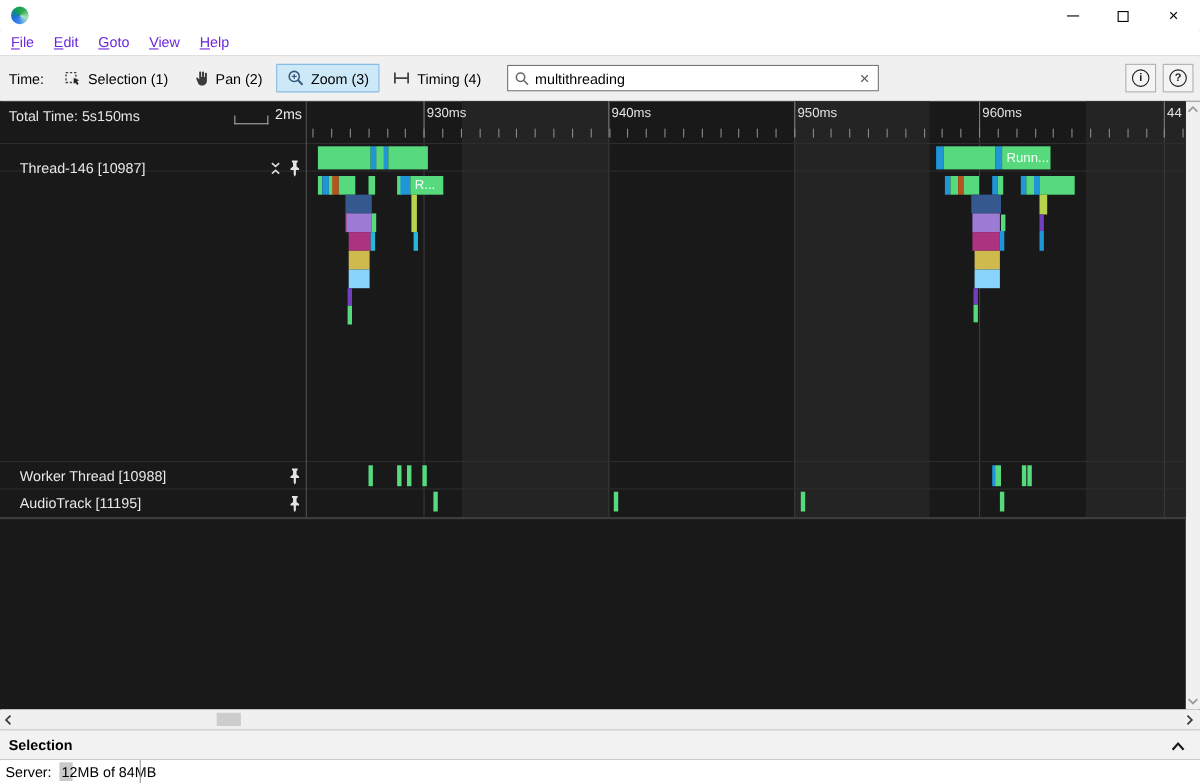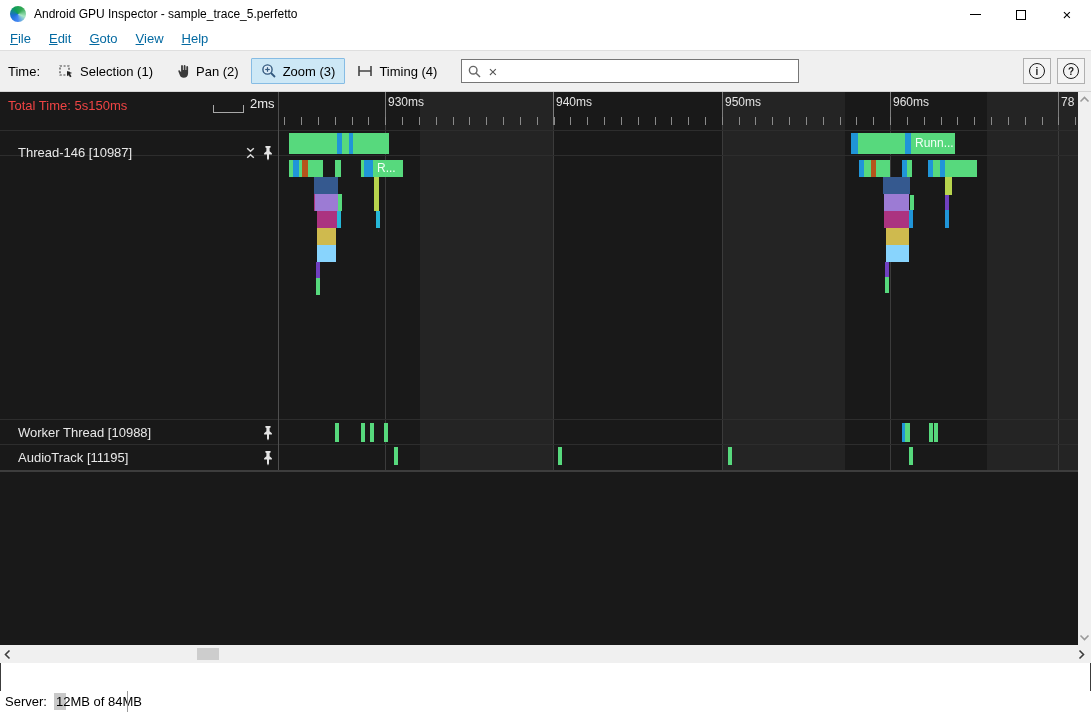--- a/index.html
+++ b/index.html
@@ -11,21 +11,21 @@
   .appicon { width:16px; height:16px; border-radius:50%; margin:0 8px 0 10px;
              background: conic-gradient(from 40deg,#34a853,#a8e6c3,#4285f4,#1b6fd0,#0f9d58,#34a853); }
   .title { font-size:12px; color:#000; }
   .wbtns { position:absolute; right:1px; top:1px; height:27px; display:flex; }
   .wbtn { width:46px; height:27px; display:flex; align-items:center; justify-content:center; }
   .glyph-min { width:11px; height:1px; background:#000; }
   .glyph-max { width:10px; height:10px; border:1px solid #000; }
   .glyph-close { font-size:15px; color:#000; line-height:10px; }
 
   
-  .menubar { position:absolute; left:0; top:28px; width:1091px; height:22px; background:#fff; display:flex; align-items:flex-end; padding-left:1px; font-size:13px; color:#0369a1; }
+  .menubar { position:absolute; left:0; top:28px; width:1091px; height:22px; background:#fff; display:flex; align-items:flex-end; padding-left:1px; font-size:13px; color:#6d28d9; }
   .mitem { padding:0 9px; height:22px; line-height:22px; }
 
   
   .toolbar { position:absolute; left:0; top:50px; width:1091px; height:42px; background:#f0f0f0; border-top:1px solid #dfdfdf; border-bottom:1px solid #d4d4d4; display:flex; align-items:center; padding:0 6px 0 8px; font-size:13px; color:#000; }
   .mode-label { margin-right:8px; }
   .modes { display:flex; align-items:center; gap:2px; }
   .modebtn { display:flex; align-items:center; gap:6px; padding:4px 9px; border:1px solid transparent; border-radius:1px; }
   .modebtn.active { background:#cde8f6; border-color:#86bce4; }
   .modebtn svg { display:block; }
   .search { margin-left:14px; width:338px; height:24px; background:#fff; border:1px solid #767676; display:flex; align-items:center; padding:0 6px; gap:5px; }
@@ -38,21 +38,21 @@
   
   .timeline { position:absolute; left:0; top:92px; width:1091px; height:553px; background:#191919; overflow:hidden; }
   .band { position:absolute; background:#242424; }
   .gridtop { position:absolute; width:1px; top:0; height:33px; background:#7d7d7d; }
   .grid { position:absolute; width:1px; top:33px; height:345px; background:#3b3b3b; }
   .tick { position:absolute; width:1px; top:25px; height:8px; background:#8a8a8a; }
   .rlabel { position:absolute; top:3px; font-size:12px; color:#e3e3e3; white-space:nowrap; }
   .hsep { position:absolute; left:0; width:1078px; height:1px; background:#2d2d2d; }
   .hsep.thick { height:2px; background:#3d3d3d; }
   .vsep { position:absolute; left:278px; top:0; width:1px; height:378px; background:#4f4f4f; }
-  .tt { position:absolute; left:8px; top:6px; font-size:13px; color:#ef4444; }
+  .tt { position:absolute; left:8px; top:6px; font-size:13px; color:#e5e5e5; }
   .scalebracket { position:absolute; left:213px; top:13px; width:31px; height:8px; border-left:1px solid #a8a8a8; border-right:1px solid #a8a8a8; border-bottom:1px solid #a8a8a8; }
   .scalelabel { position:absolute; left:250px; top:4px; font-size:13px; color:#ececec; }
   .trackrow { position:absolute; left:0; width:278px; height:25px; }
   .trackrow .tl { position:absolute; left:18px; top:0; height:25px; line-height:25px; font-size:13px; color:#e8e8e8; white-space:nowrap; }
   .pin { position:absolute; left:262px; top:5px; }
   .coll { position:absolute; left:244px; top:6px; }
   .slice { position:absolute; overflow:hidden; white-space:nowrap; font-size:12px; color:#f2fff6; padding-left:4px; }
   .vscroll { position:absolute; left:1078px; top:0; width:13px; height:553px; background:#f0f0f0; }
   .vscroll .up { position:absolute; left:1px; top:4px; }
   .vscroll .dn { position:absolute; left:1px; bottom:4px; }
@@ -73,21 +73,20 @@
   .memtext { position:absolute; left:2px; top:1px; white-space:nowrap; }
   .statussep { position:absolute; left:127px; top:0; width:1px; height:21px; background:#9a9a9a; }
 </style>
 </head>
 <body>
 
 <div class="win">
 
   <div class="titlebar">
     <div class="appicon"></div>
-    <span class="title">Android GPU Inspector - sample_trace_5.perfetto</span>
     <div class="wbtns">
       <div class="wbtn">
           <div class="glyph-min"></div>
         </div>
       <div class="wbtn">
           <div class="glyph-max"></div>
         </div>
       <div class="wbtn">
           <span class="glyph-close">×</span>
         </div>
@@ -140,20 +139,21 @@
             </svg>
           </span>
           <span>Timing (4)</span>
         </div>
       </div>
     <div class="search">
       <svg width="13" height="13" viewBox="0 0 13 13">
           <circle cx="5.2" cy="5.2" r="3.8" fill="none" stroke="#666" stroke-width="1.4"></circle>
           <line x1="8.2" y1="8.2" x2="12" y2="12" stroke="#666" stroke-width="1.4"></line>
         </svg>
+      <span class="val">multithreading</span>
       <span class="clear">×</span>
     </div>
     <div class="spacer"></div>
     <div class="iconbtn">
         <span class="circ">i</span>
       </div>
     <div class="iconbtn">
         <span class="circ">?</span>
       </div>
   </div>
@@ -180,21 +180,21 @@
       <div class="grid" style="left: 553px; height: 345px;"></div>
       <div class="rlabel" style="left: 556px;">940ms</div>
       <div class="gridtop" style="left: 722px;"></div>
       <div class="grid" style="left: 722px; height: 345px;"></div>
       <div class="rlabel" style="left: 725px;">950ms</div>
       <div class="gridtop" style="left: 890px;"></div>
       <div class="grid" style="left: 890px; height: 345px;"></div>
       <div class="rlabel" style="left: 893px;">960ms</div>
       <div class="gridtop" style="left: 1058px;"></div>
       <div class="grid" style="left: 1058px; height: 345px;"></div>
-      <div class="rlabel" style="left: 1061px;">78</div>
+      <div class="rlabel" style="left: 1061px;">44</div>
       <div class="tick" style="left: 284.2px;"></div>
       <div class="tick" style="left: 301px;"></div>
       <div class="tick" style="left: 317.9px;"></div>
       <div class="tick" style="left: 334.7px;"></div>
       <div class="tick" style="left: 351.5px;"></div>
       <div class="tick" style="left: 368.3px;"></div>
       <div class="tick" style="left: 385.2px;"></div>
       <div class="tick" style="left: 402px;"></div>
       <div class="tick" style="left: 418.8px;"></div>
       <div class="tick" style="left: 435.7px;"></div>
@@ -333,20 +333,26 @@
   <div class="hscroll">
     <svg class="harrow left" width="7" height="11" viewBox="0 0 7 11">
         <path d="M5.5 1.5 L1.5 5.5 L5.5 9.5" fill="none" stroke="#3c3c3c" stroke-width="1.6"></path>
       </svg>
     <div class="hthumb" id="hthumb" style="left: 197px; width: 22px;"></div>
     <svg class="harrow right" width="7" height="11" viewBox="0 0 7 11">
         <path d="M1.5 1.5 L5.5 5.5 L1.5 9.5" fill="none" stroke="#3c3c3c" stroke-width="1.6"></path>
       </svg>
   </div>
 
+  <div class="selheader">
+    <span class="seltitle">Selection</span>
+    <svg class="selchev" width="14" height="9" viewBox="0 0 14 9">
+        <path d="M2 7.5 L7 2 L12 7.5" fill="none" stroke="#1a1a1a" stroke-width="2"></path>
+      </svg>
+  </div>
 
   <div class="statusbar">
     <span class="serverlabel">Server:</span>
     <div class="membar">
       <div class="memfill" id="memfill" style="width: 15%;"></div>
       <span class="memtext">12MB of 84MB</span>
     </div>
     <div class="statussep"></div>
   </div>
 

